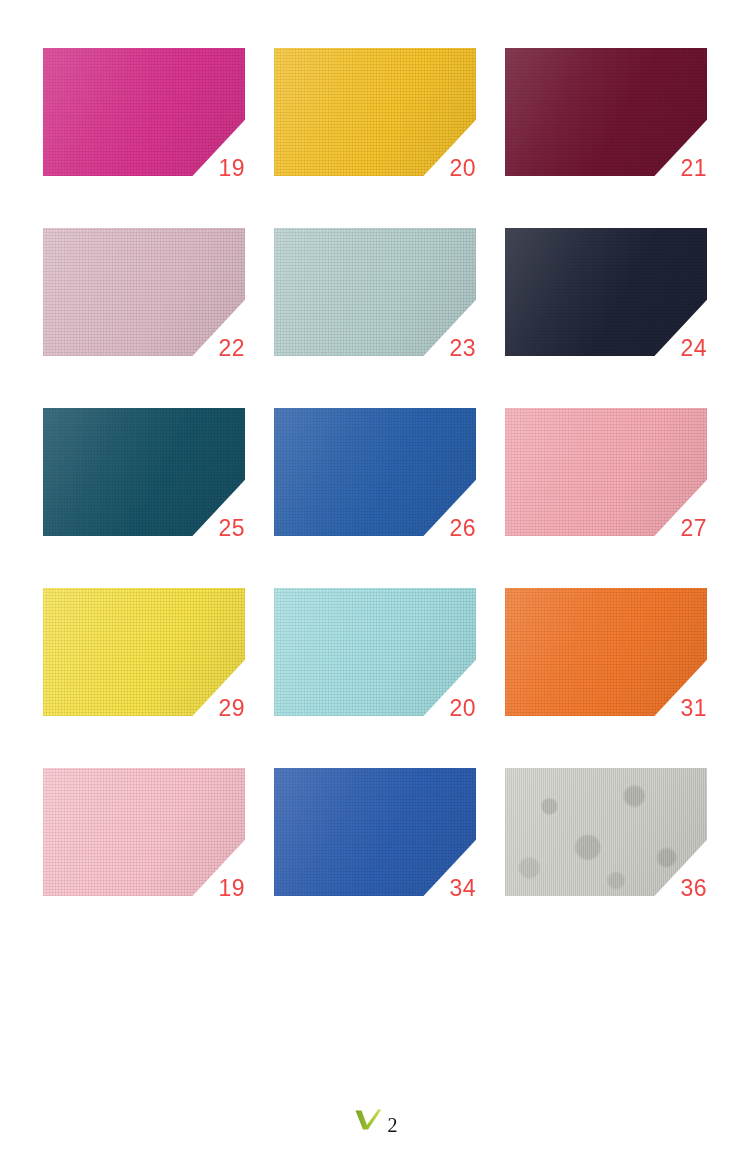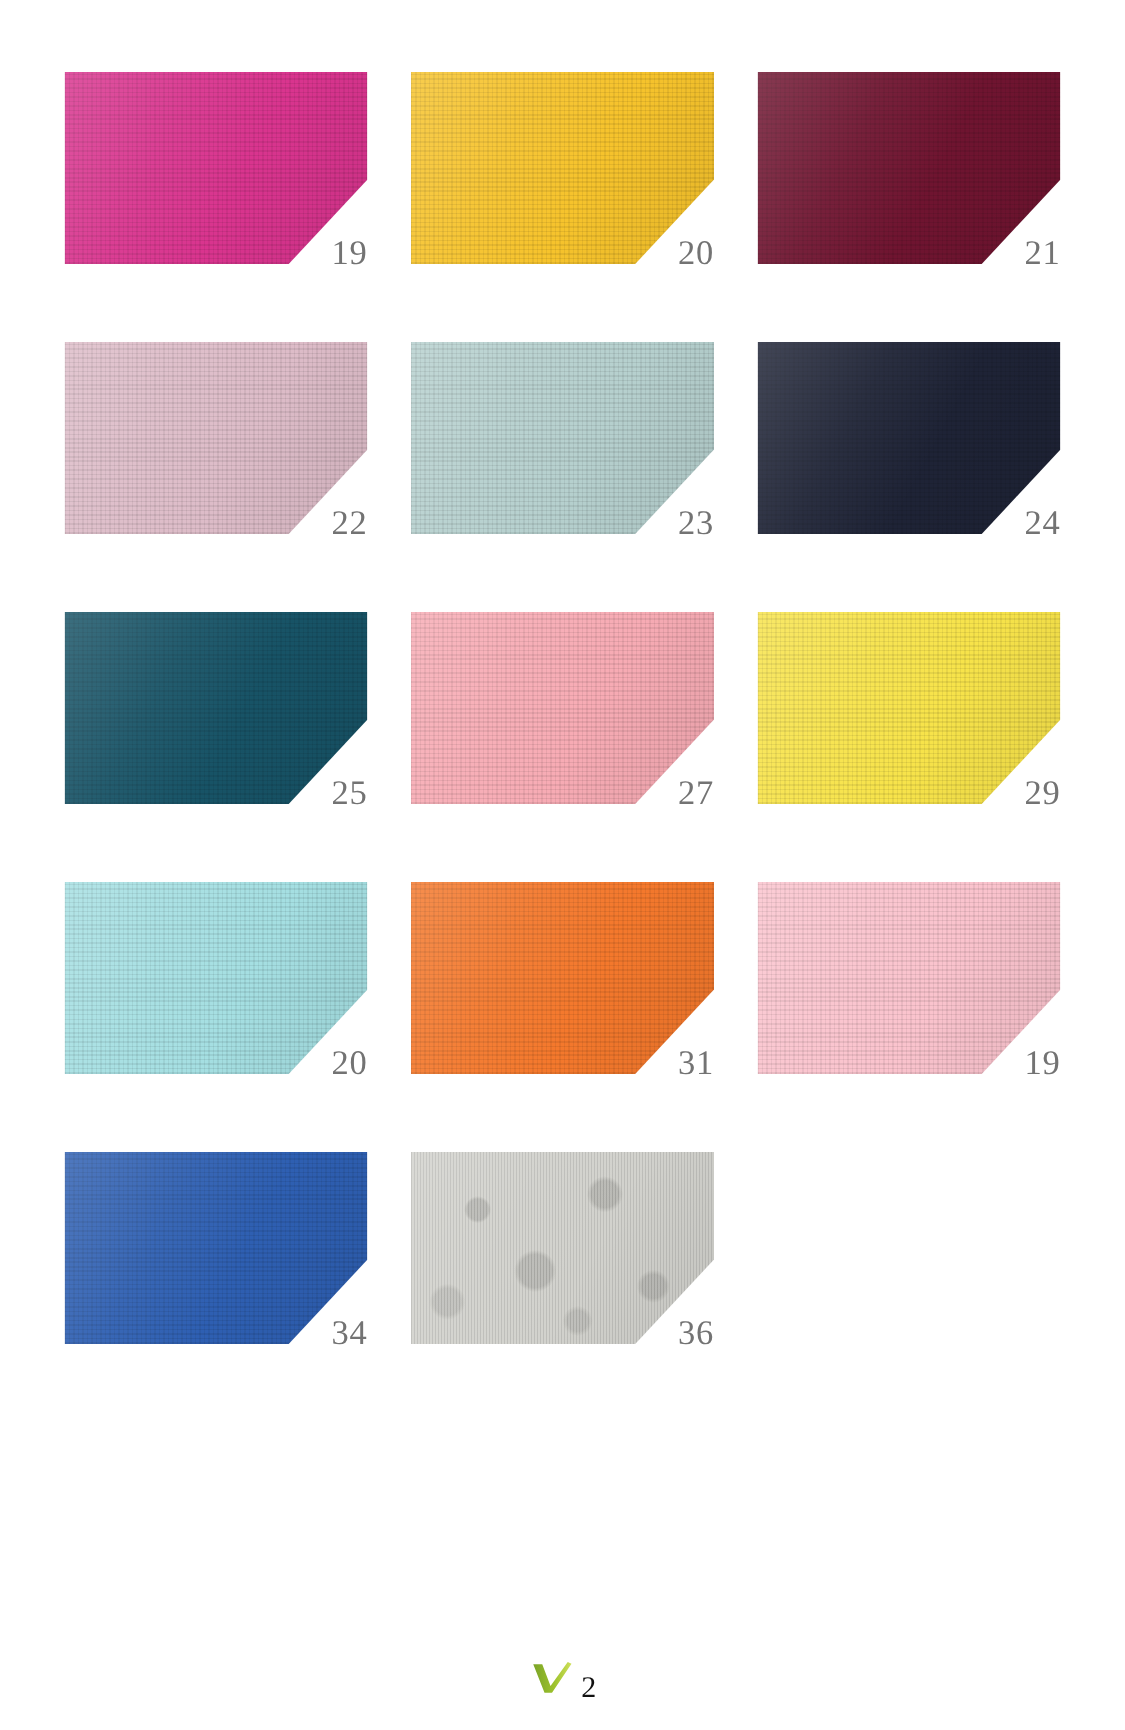--- a/index.html
+++ b/index.html
@@ -94,24 +94,24 @@
       radial-gradient(circle at 12% 78%, rgba(130,130,130,0.22) 0 9px, rgba(0,0,0,0) 12px),
       radial-gradient(circle at 55% 88%, rgba(120,120,120,0.20) 0 7px, rgba(0,0,0,0) 10px);
     opacity: 0.95;
   }
 
   
   .swatch-number {
     position: absolute;
     right: 0px;
     bottom: -4px;
-    font-family: Liberation Serif, serif;
+    font-family: Liberation Sans, sans-serif;
     font-size: 23px;
     font-weight: 400;
-    color: #737373;
+    color: #ef4444;
     letter-spacing: 0.5px;
     line-height: 1;
   }
 
   
   #footer {
     position: absolute;
     left: 0;
     bottom: 18px;
     width: 750px;
@@ -160,20 +160,24 @@
         <div class="chip" style="background-color: rgb(182, 208, 206);"></div>
         <span class="swatch-number">23</span>
       </div>
       <div class="swatch-cell">
         <div class="chip" style="background-color: rgb(30, 35, 54);"></div>
         <span class="swatch-number">24</span>
       </div>
       <div class="swatch-cell">
         <div class="chip" style="background-color: rgb(23, 83, 102);"></div>
         <span class="swatch-number">25</span>
+      </div>
+      <div class="swatch-cell">
+        <div class="chip" style="background-color: rgb(43, 98, 173);"></div>
+        <span class="swatch-number">26</span>
       </div>
       <div class="swatch-cell">
         <div class="chip" style="background-color: rgb(247, 171, 180);"></div>
         <span class="swatch-number">27</span>
       </div>
       <div class="swatch-cell">
         <div class="chip" style="background-color: rgb(247, 227, 74);"></div>
         <span class="swatch-number">29</span>
       </div>
       <div class="swatch-cell">

